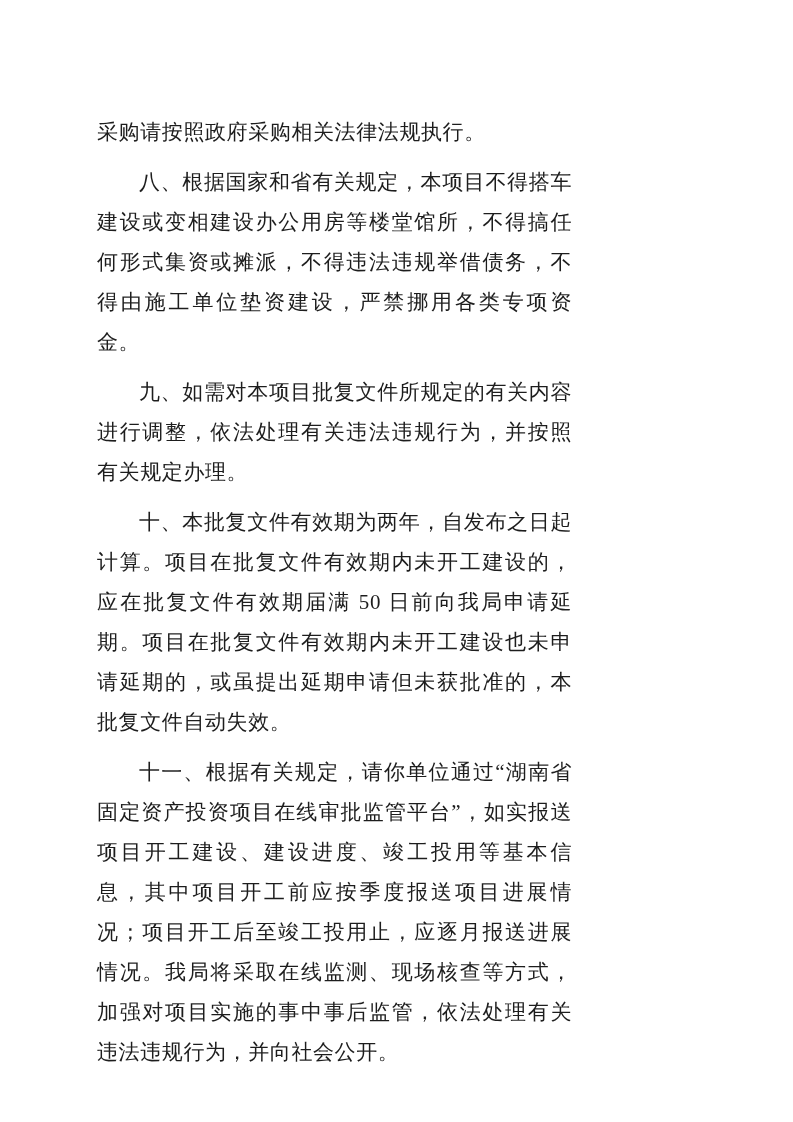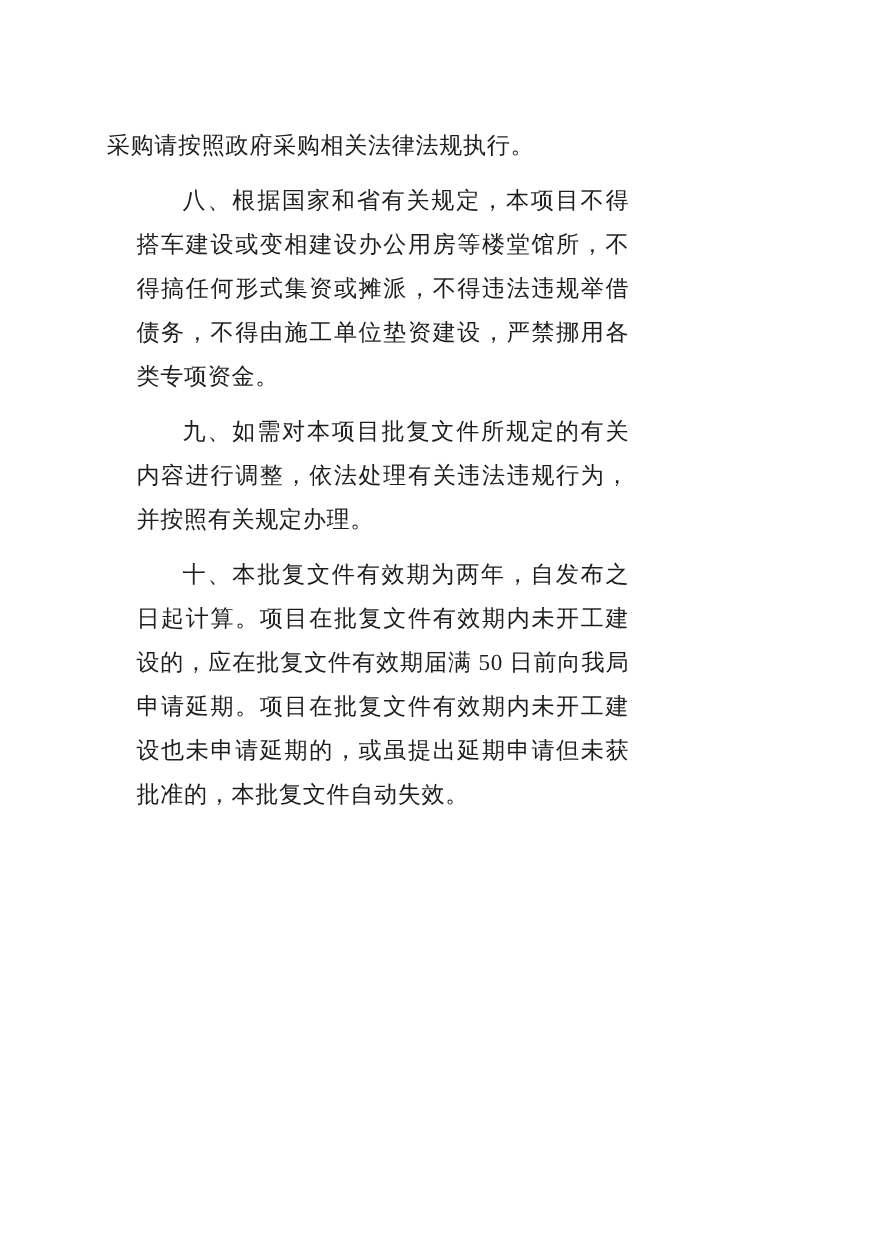--- a/index.html
+++ b/index.html
@@ -28,26 +28,26 @@
     letter-spacing: 0.6px;
     text-align: justify;
     text-justify: inter-character;
   }
   .para {
     margin: 0 0 10px 0;
     word-break: break-all;
   }
   .para.indent {
     text-indent: 2em;
-    margin-left: 27px;
   }
 </style>
 </head>
 <body>
 
 <div class="page">
   <div class="doc-body">
     <p class="para">采购请按照政府采购相关法律法规执行。</p>
     <p class="para indent">八、根据国家和省有关规定，本项目不得搭车建设或变相建设办公用房等楼堂馆所，不得搞任何形式集资或摊派，不得违法违规举借债务，不得由施工单位垫资建设，严禁挪用各类专项资金。</p>
     <p class="para indent">九、如需对本项目批复文件所规定的有关内容进行调整，依法处理有关违法违规行为，并按照有关规定办理。</p>
     <p class="para indent">十、本批复文件有效期为两年，自发布之日起计算。项目在批复文件有效期内未开工建设的，应在批复文件有效期届满 50 日前向我局申请延期。项目在批复文件有效期内未开工建设也未申请延期的，或虽提出延期申请但未获批准的，本批复文件自动失效。</p>
+    <p class="para indent">十一、根据有关规定，请你单位通过“湖南省固定资产投资项目在线审批监管平台”，如实报送项目开工建设、建设进度、竣工投用等基本信息，其中项目开工前应按季度报送项目进展情况；项目开工后至竣工投用止，应逐月报送进展情况。我局将采取在线监测、现场核查等方式，加强对项目实施的事中事后监管，依法处理有关违法违规行为，并向社会公开。</p>
   </div>
 </div>
 
 </body></html>

